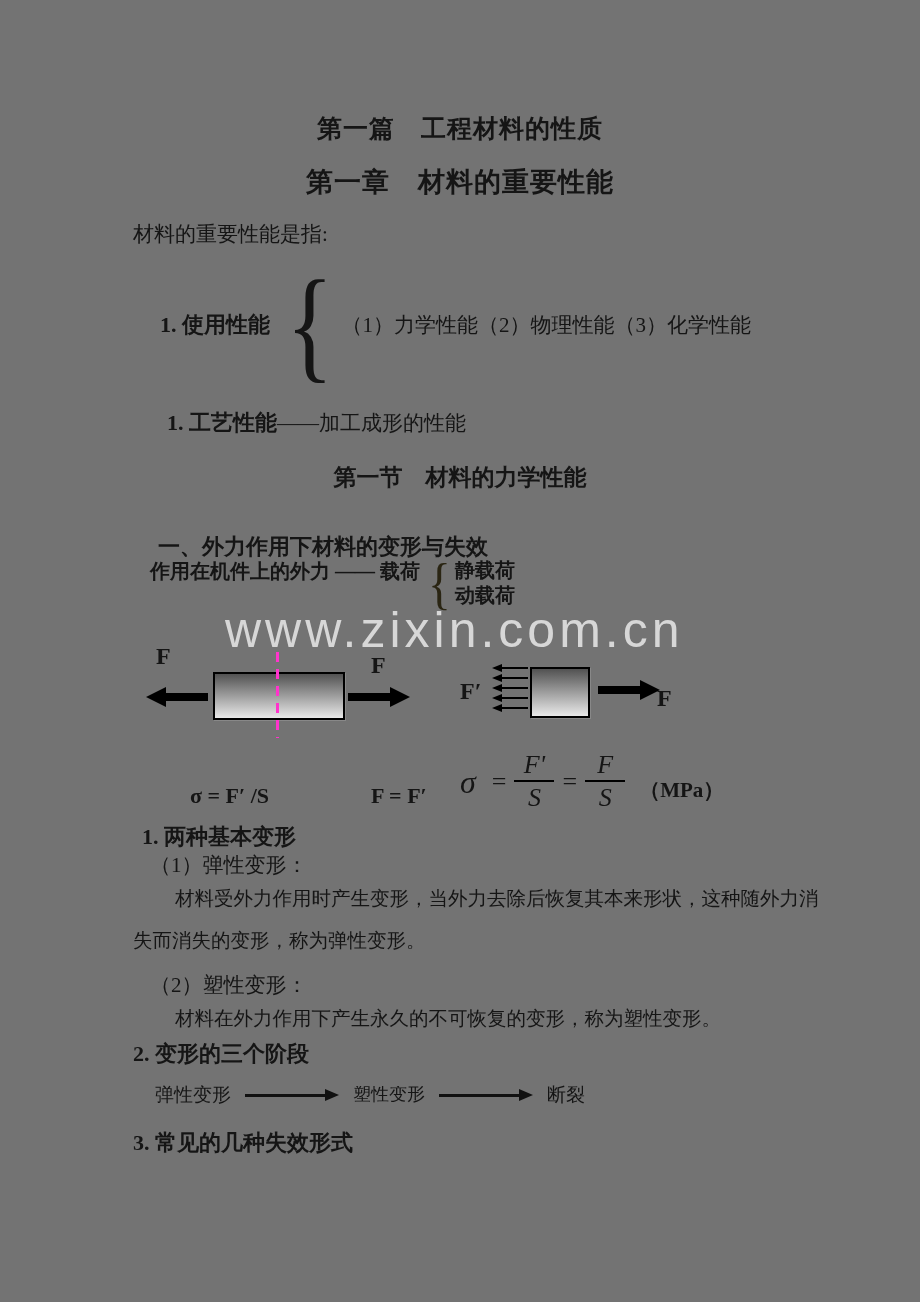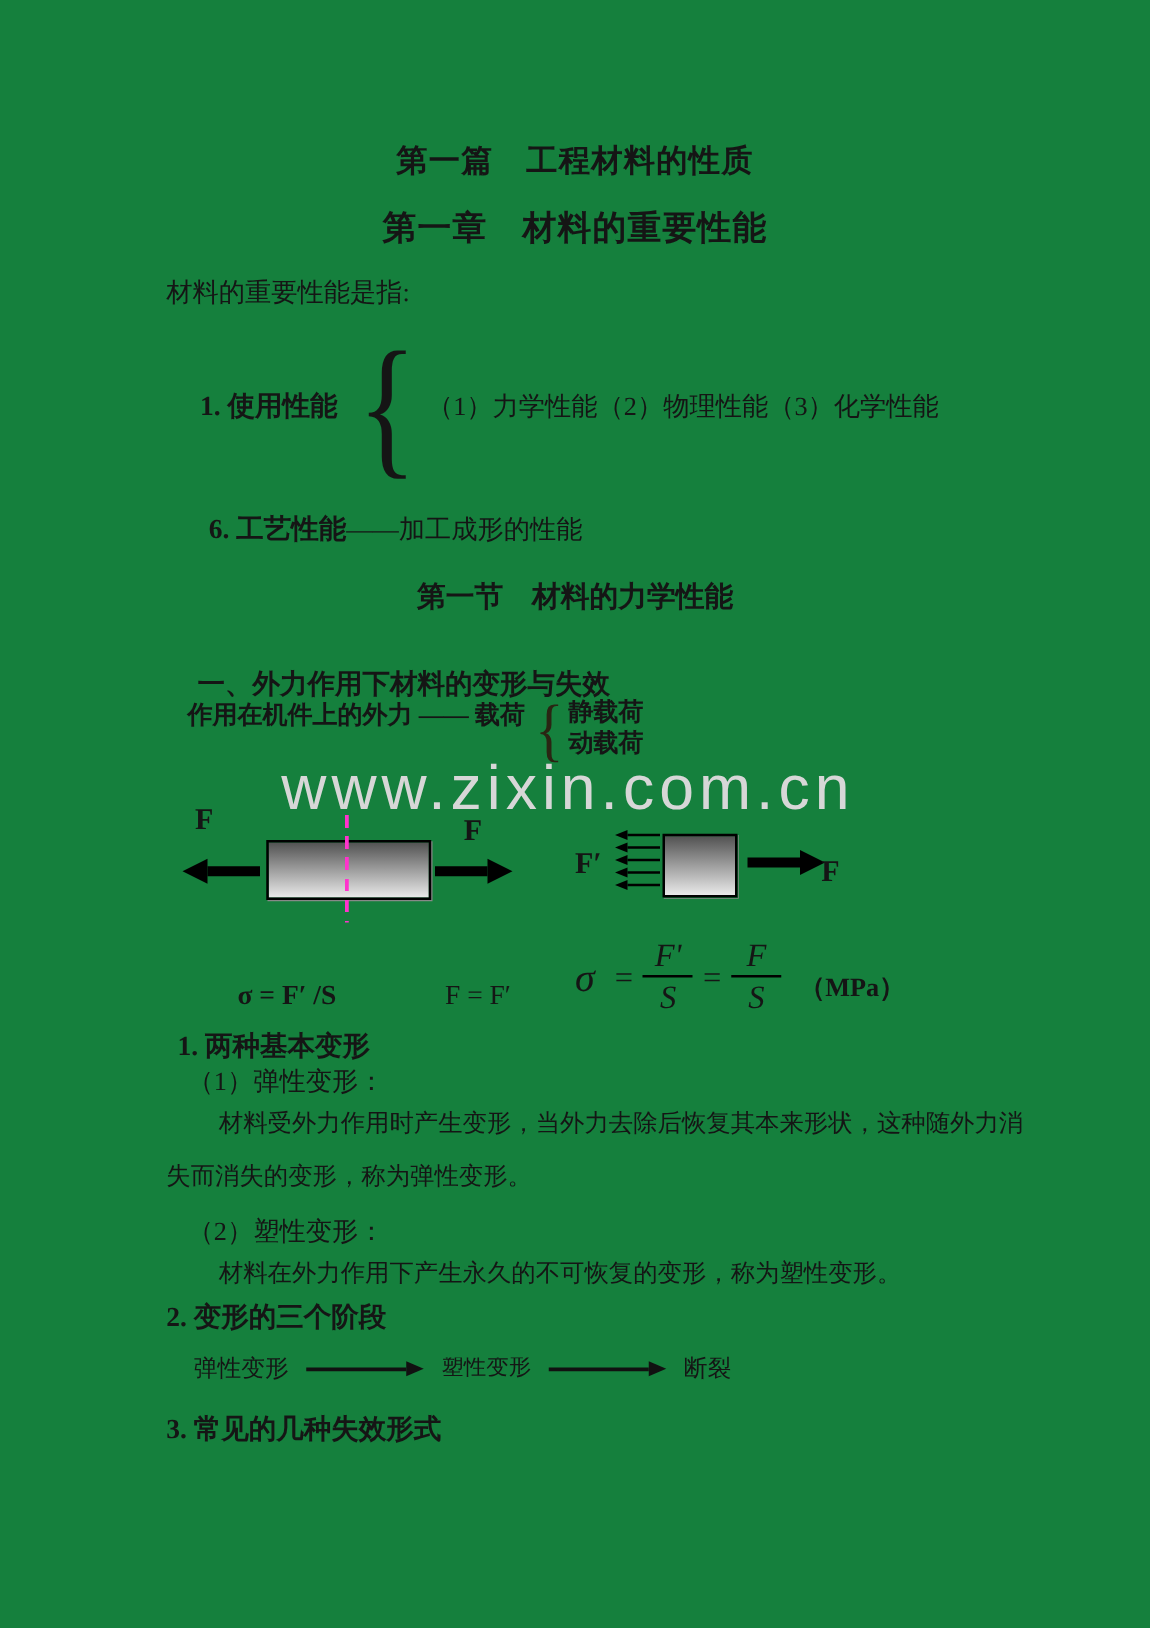--- a/index.html
+++ b/index.html
@@ -1,17 +1,17 @@
 <!DOCTYPE html>
 <html><head>
 <meta charset="utf-8">
 <style>
   html,body{margin:0;padding:0;background:#ffffff;}
   .page{
-    position:relative;width:920px;height:1302px;background:#15803d;overflow:hidden;
+    position:relative;width:920px;height:1302px;background:#737373;overflow:hidden;
     font-family:"Liberation Serif","DejaVu Serif",serif;color:#151515;
   }
   .abs{position:absolute;}
   .center{left:0;width:920px;text-align:center;}
   .t-part{top:112px;font-size:25px;font-weight:bold;letter-spacing:1px;}
   .t-chap{top:164px;font-size:27px;font-weight:bold;letter-spacing:1px;}
   .intro{left:133px;top:220px;font-size:21px;}
   
   .usage{left:160px;top:266px;display:flex;align-items:center;z-index:2;}
   .usage-label{font-size:22px;font-weight:bold;margin-right:8px;}
@@ -41,21 +41,21 @@
   .t-arrow{position:absolute;display:flex;align-items:center;}
   .t-shaft{width:42px;height:8px;background:#000;}
   .t-head-l{border-top:10px solid transparent;border-bottom:10px solid transparent;border-right:20px solid #000;}
   .t-head-r{border-top:10px solid transparent;border-bottom:10px solid transparent;border-left:20px solid #000;}
   .s-col{position:absolute;left:492px;top:24px;display:flex;flex-direction:column;gap:2px;}
   .s-arrow{display:flex;align-items:center;}
   .s-head{border-top:4.5px solid transparent;border-bottom:4.5px solid transparent;border-right:10px solid #000;}
   .s-shaft{width:26px;height:2px;background:#000;}
   
   .formula1{left:190px;top:783px;font-size:22px;font-weight:bold;}
-  .formula2{left:356px;top:783px;font-size:22px;font-weight:normal;}
+  .formula2{left:371px;top:783px;font-size:22px;font-weight:bold;}
   .formula3{left:460px;top:750px;display:flex;align-items:center;font-size:28px;}
   .formula3 .sigma{font-style:italic;font-size:32px;margin-right:8px;}
   .formula3 .eq{margin:0 8px;font-size:26px;}
   .frac{display:inline-flex;flex-direction:column;align-items:center;font-style:italic;font-size:26px;}
   .frac .num{line-height:30px;}
   .frac .den{line-height:32px;}
   .frac .bar{width:40px;height:2px;background:#000;}
   .formula3 .unit{font-size:21px;font-weight:bold;margin-left:14px;font-style:normal;margin-top:16px;}
   .h-deform{left:142px;top:822px;font-size:22px;font-weight:bold;}
   .lab-elastic{left:150px;top:851px;font-size:21px;}
@@ -86,21 +86,21 @@
     <span class="usage-label">1. 使用性能</span>
     <span class="brace-big">{</span>
     <span class="usage-items">
       <span>（1）力学性能</span>
       <span>（2）物理性能</span>
       <span>（3）化学性能</span>
     </span>
   </div>
 
   <div class="abs craft">
-    <span class="lbl">6. 工艺性能</span><span>——加工成形的性能</span>
+    <span class="lbl">1. 工艺性能</span><span>——加工成形的性能</span>
   </div>
 
   <div class="abs center sec-title">第一节　材料的力学性能</div>
 
 
   <div class="abs subhead">一、外力作用下材料的变形与失效</div>
 
   <div class="abs loadrow">
     <span class="load-phrase">作用在机件上的外力 —— 载荷</span>
     <span class="brace-small">{</span>

